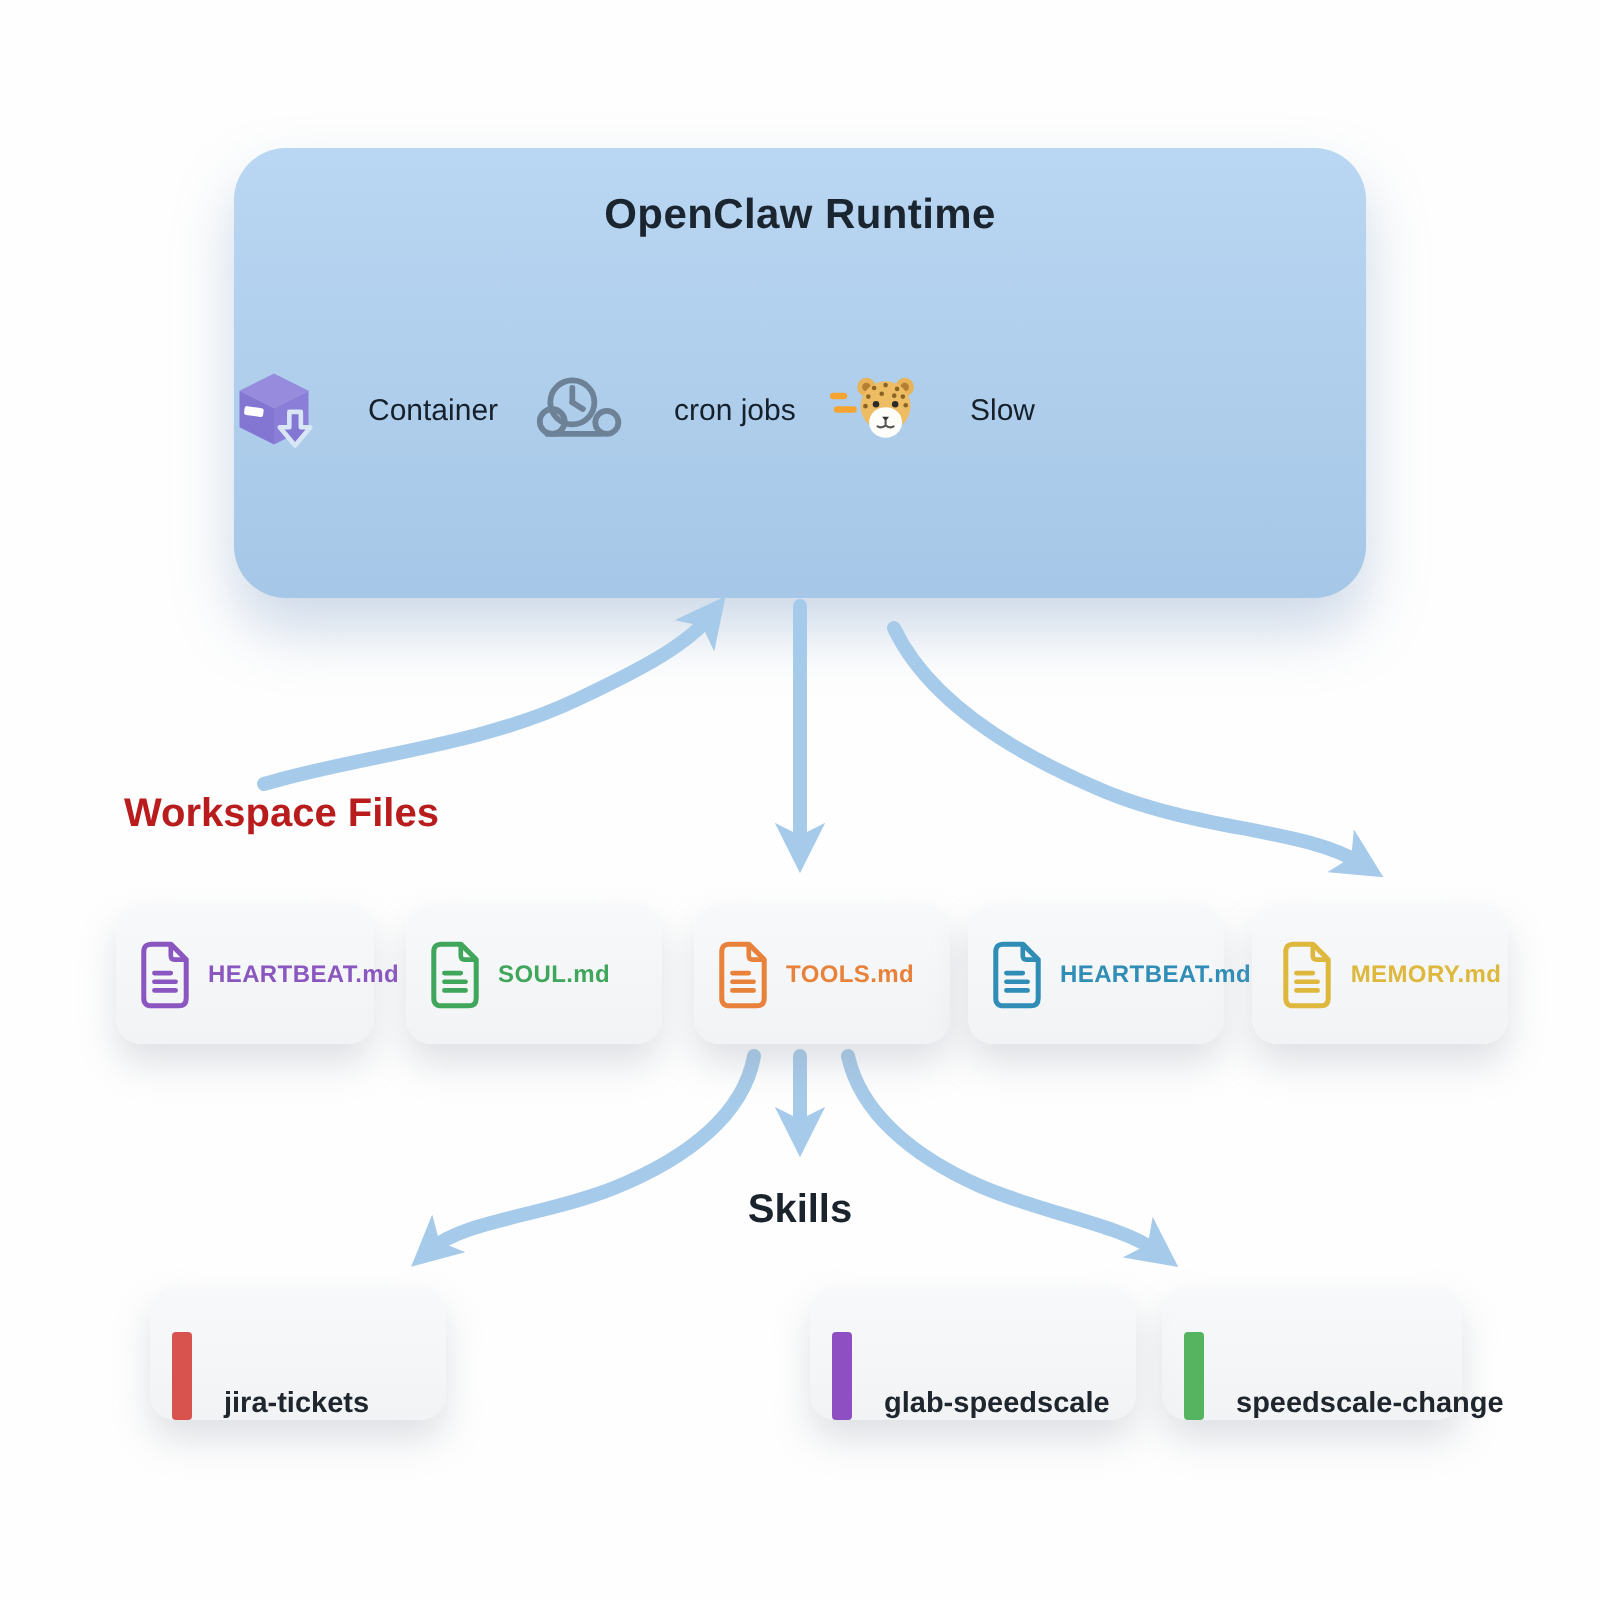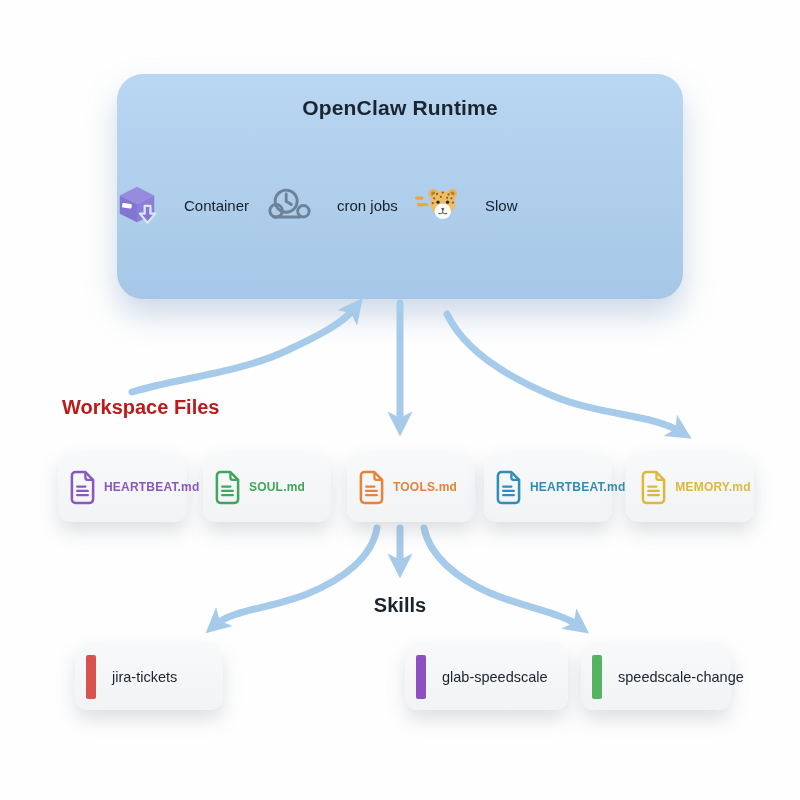--- a/index.html
+++ b/index.html
@@ -40,21 +40,21 @@
   }
   .fcard .fname{font-size:12px;font-weight:700;letter-spacing:.2px;white-space:nowrap;}
   .fc1{left:58px;width:129px}.fc2{left:203px;width:128px}.fc3{left:347px;width:128px}
   .fc4{left:484px;width:128px}.fc5{left:626px;width:128px}
   .doc-ic{flex:0 0 auto;display:block;}
   
   .scard{
     position:absolute;top:643px;height:67px;border-radius:13px;
     background:linear-gradient(#f8f9fa,#f2f3f5);
     box-shadow:0 10px 18px rgba(148,158,172,.30);
-    display:flex;align-items:center;padding-left:11px;gap:16px;box-sizing:border-box;
+    display:flex;align-items:flex-end;padding-left:11px;gap:16px;box-sizing:border-box;font-weight:bold;
   }
   .scard .bar{width:10px;height:44px;border-radius:2px;background:#999;flex:0 0 auto;}
   .scard .sname{font-size:14.5px;color:#20262e;white-space:nowrap;}
   .sc1{left:75px;width:148px}.sc2{left:240px;width:151px}.sc3{left:405px;width:163px}.sc4{left:581px;width:150px}
 </style>
 </head>
 <body>
 
 <div id="stage">
 

